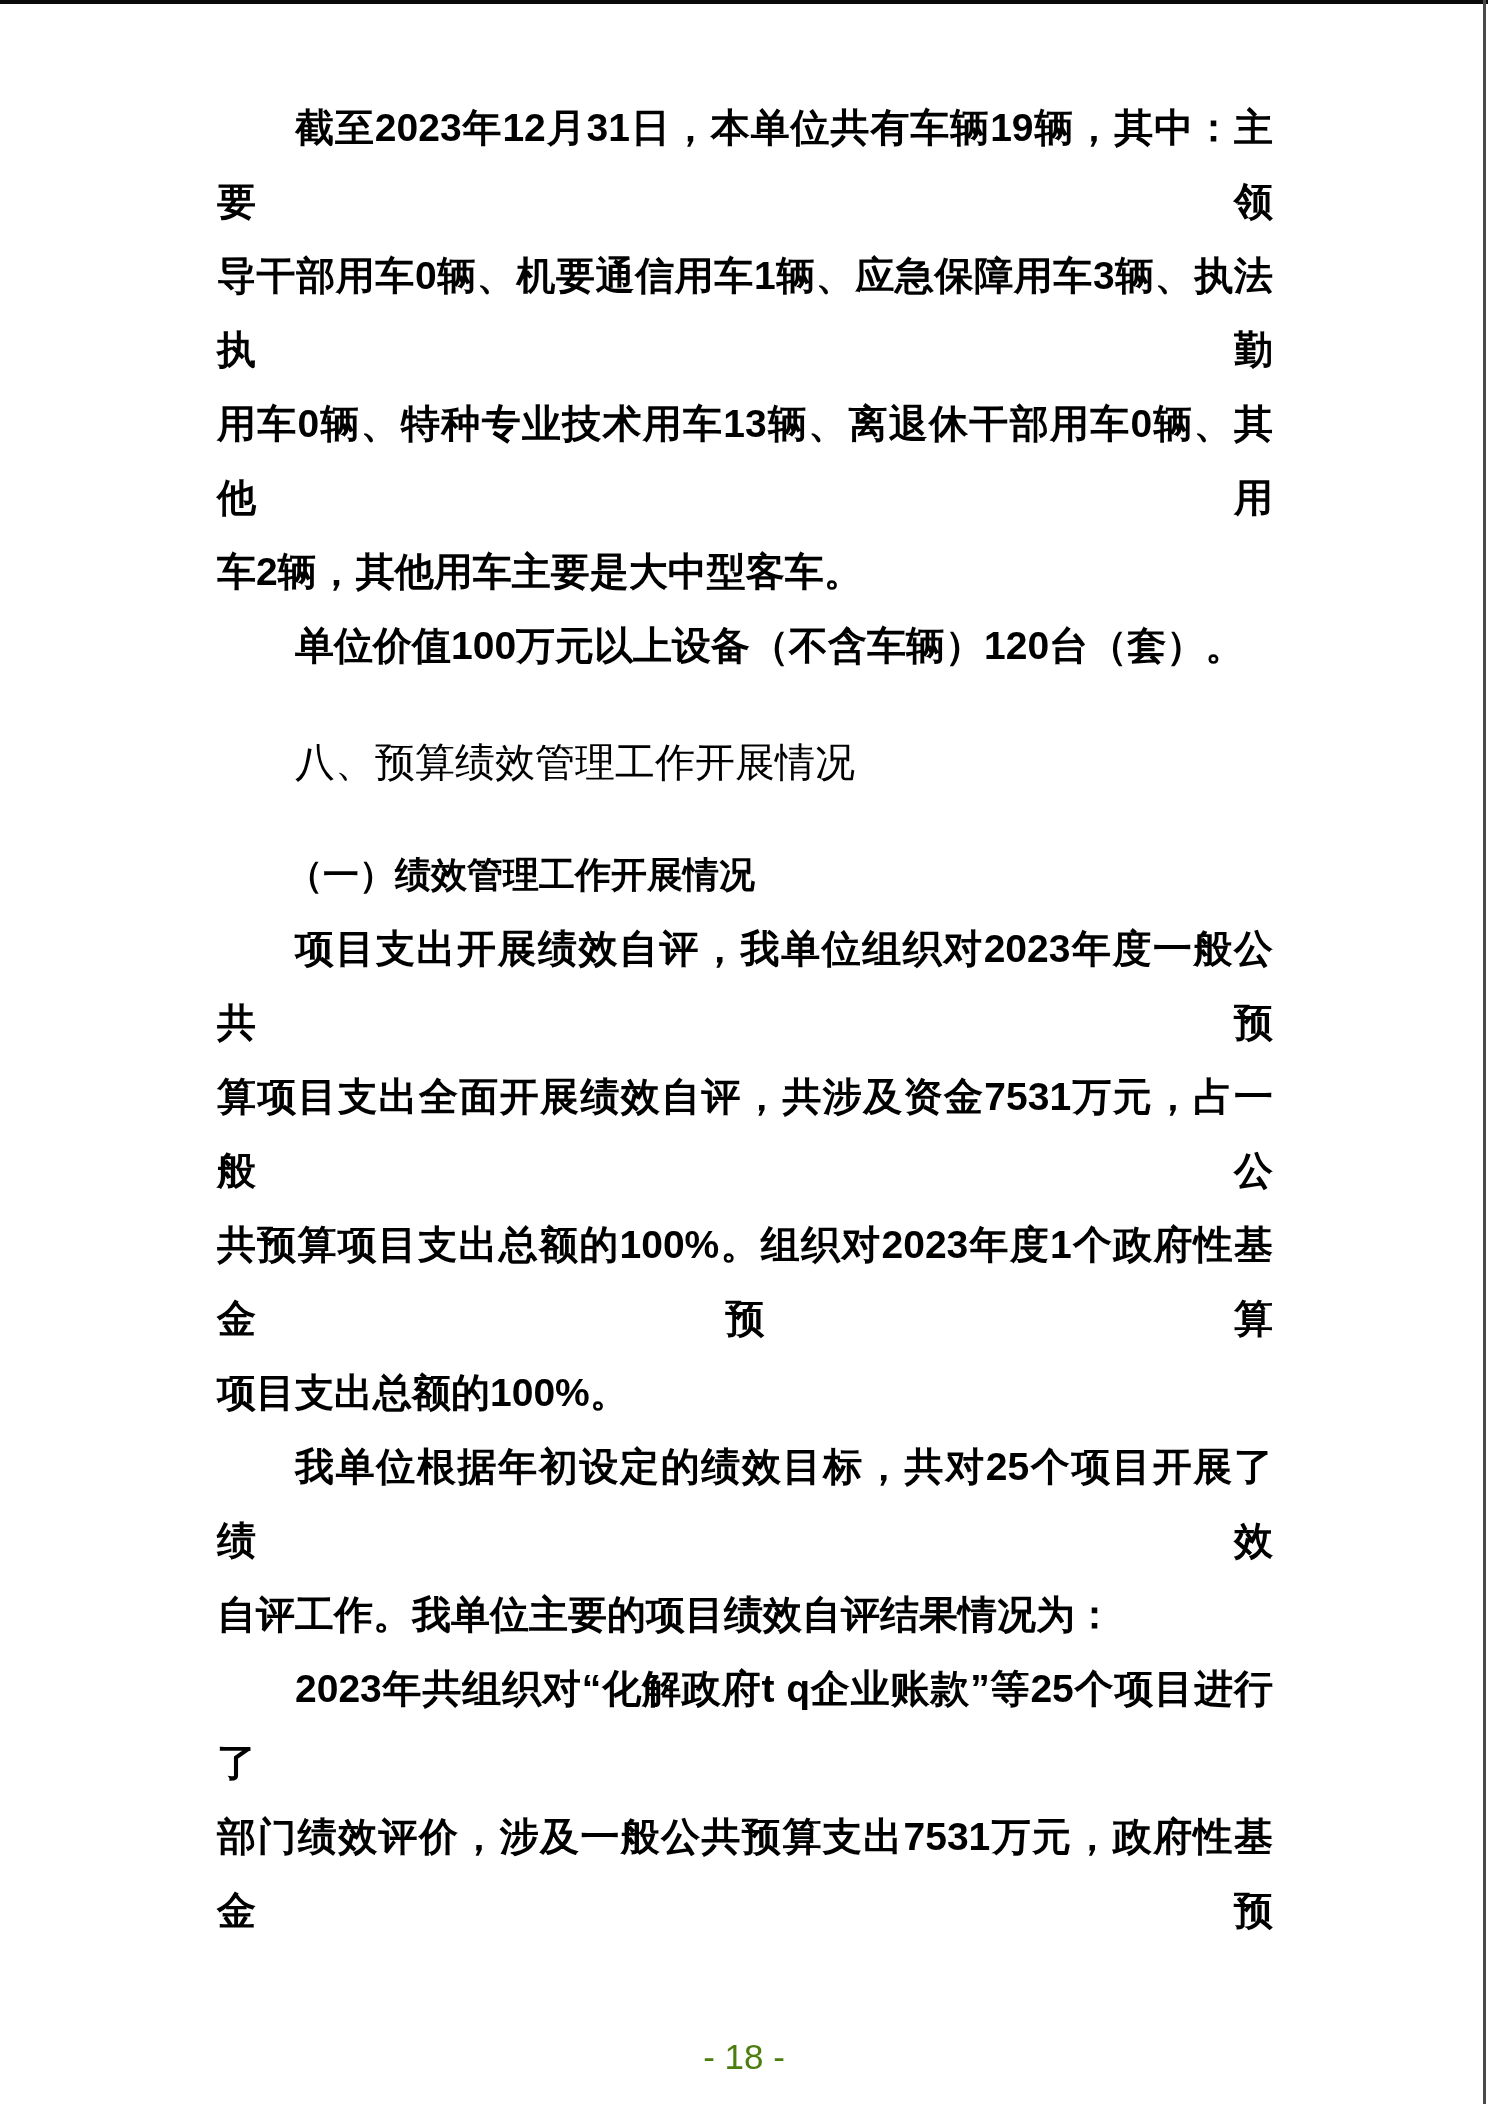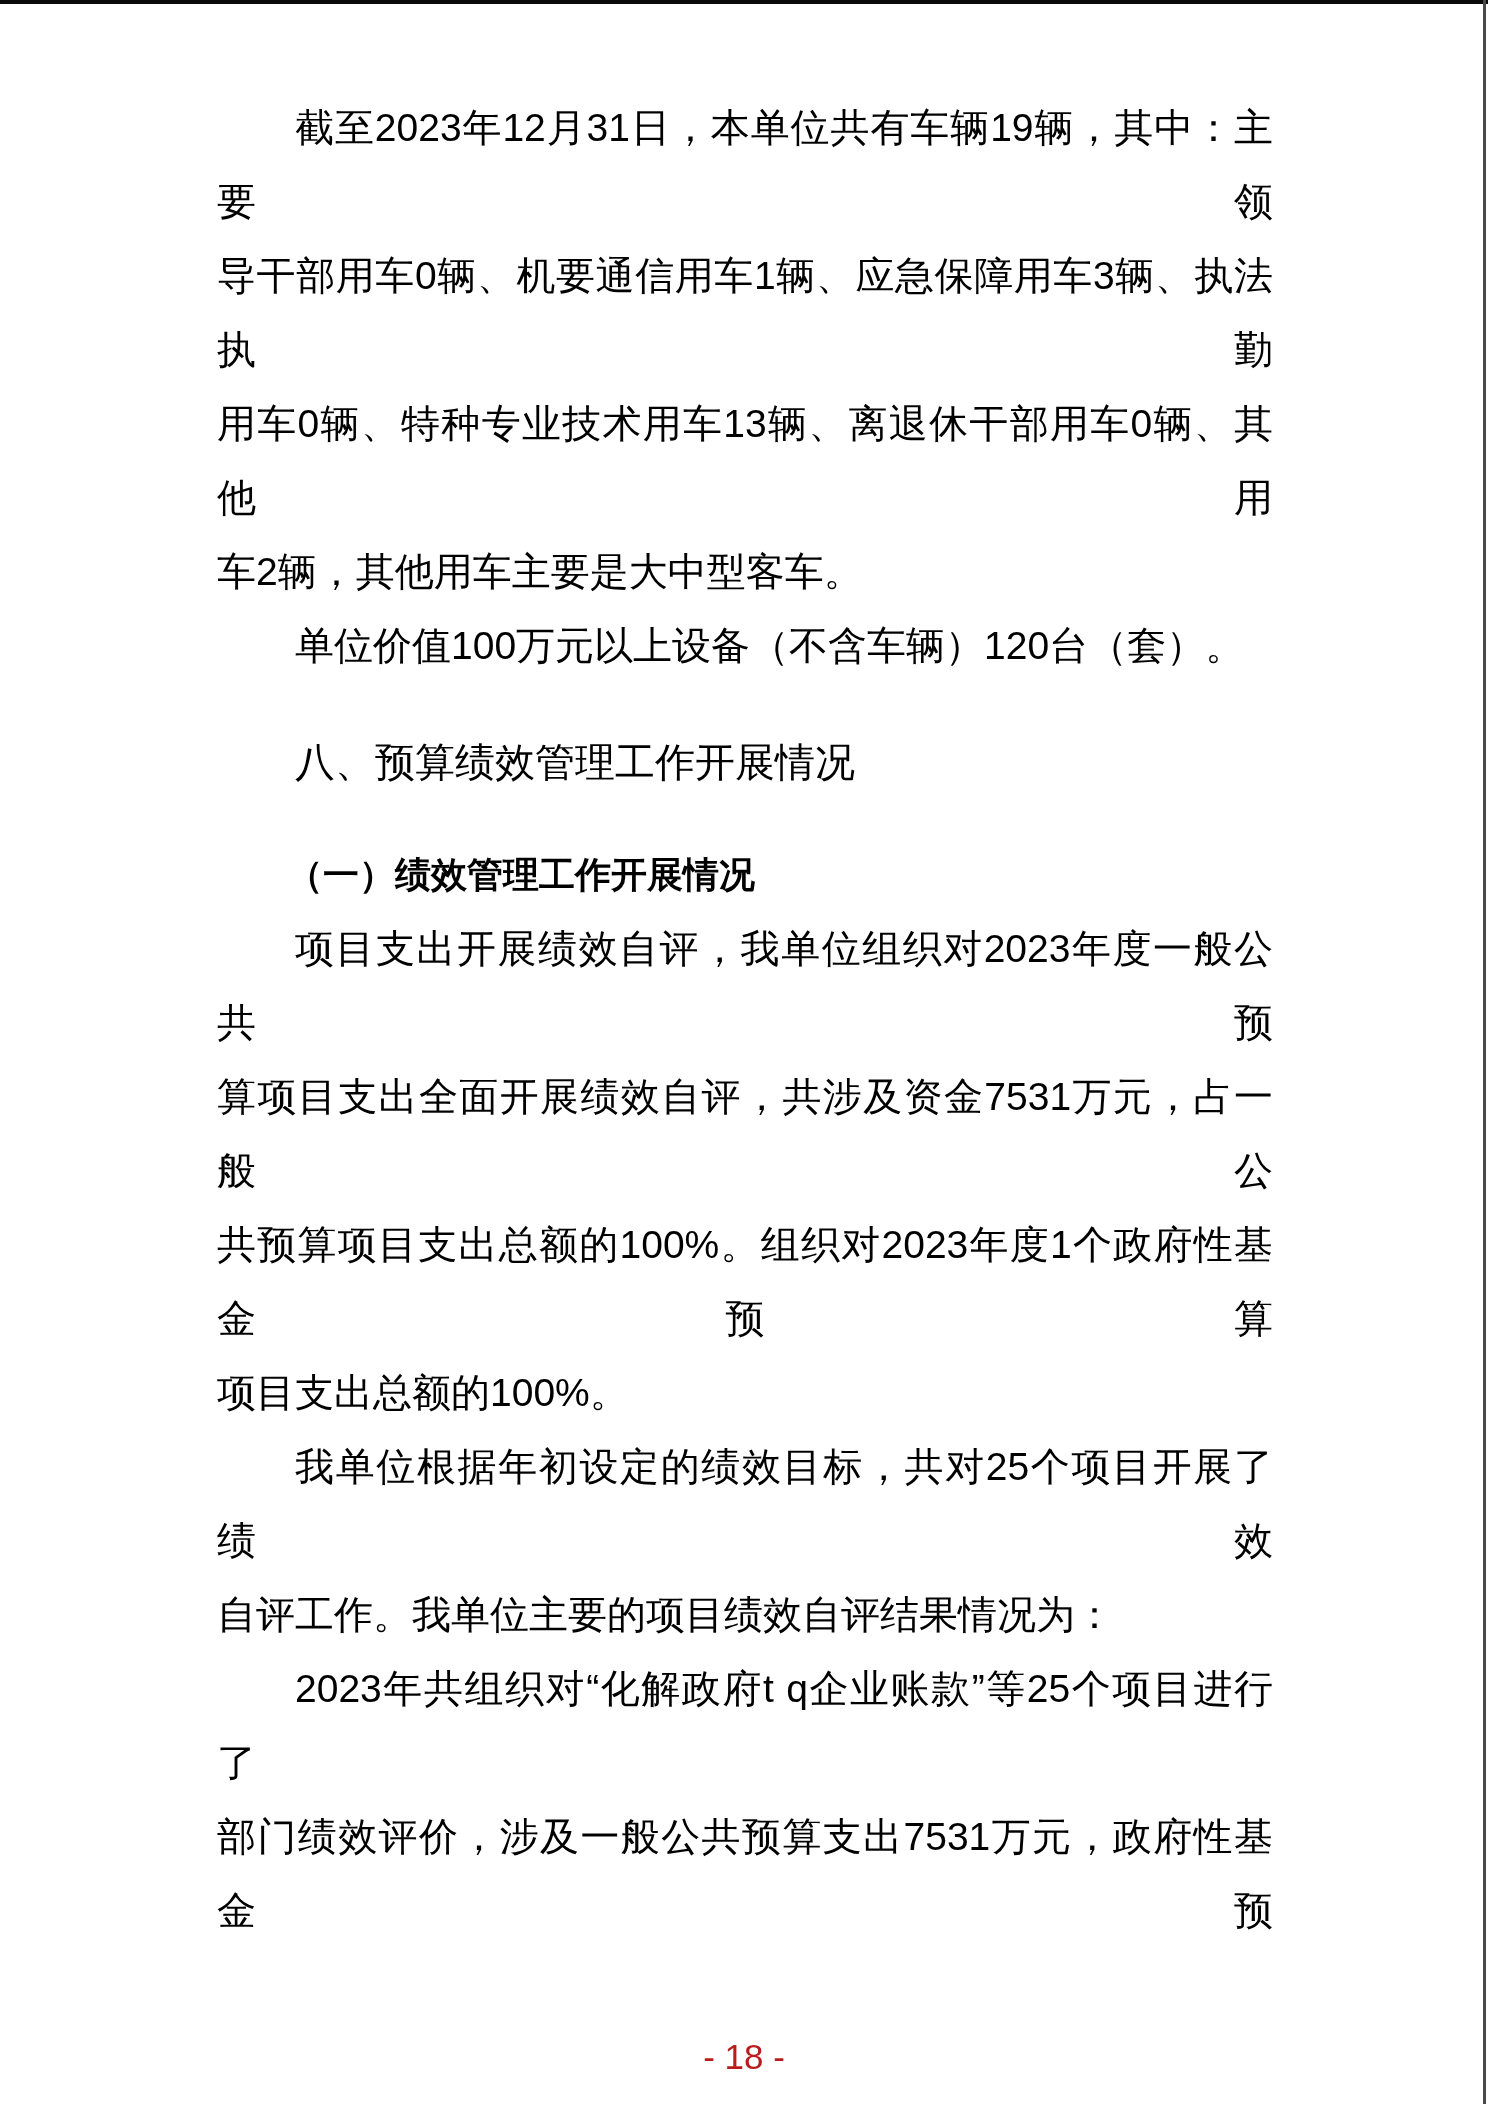--- a/index.html
+++ b/index.html
@@ -32,21 +32,21 @@
   .content {
     position: absolute;
     left: 217px;
     top: 0;
     width: 1056px;
     padding-top: 91px;
     font-size: 39px;
     line-height: 74px;
     letter-spacing: 0;
   }
-  .para { margin: 0; padding: 0; }
+  .para { margin: 0; padding: 0; font-weight: bold; }
   .line {
     display: block;
     text-align: justify;
     text-align-last: justify;
   }
   .line.end { text-align-last: left; }
   .line.indent { text-indent: 78px; }
   .h-section {
     margin: 42px 0 0 0;
     font-size: 40px;
@@ -64,21 +64,21 @@
   .h-sub.first { margin-top: 39px; }
   .h-sub.second { margin-top: 13px; }
   .footer {
     position: absolute;
     left: 0;
     top: 2036px;
     width: 100%;
     text-align: center;
     font-size: 35px;
     line-height: 42px;
-    color: #b91c1c;
+    color: #4d7c0f;
   }
 </style>
 </head>
 <body>
 
 <div class="page">
   <div class="top-bar"></div>
   <div class="right-line"></div>
 
   <main class="content">

